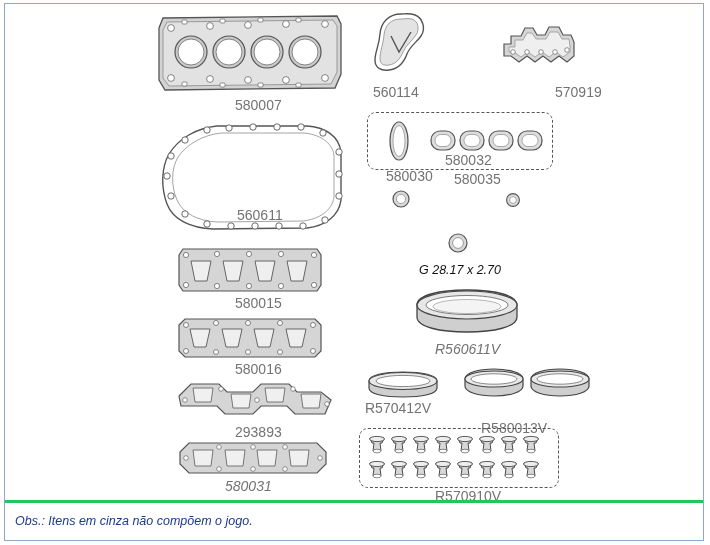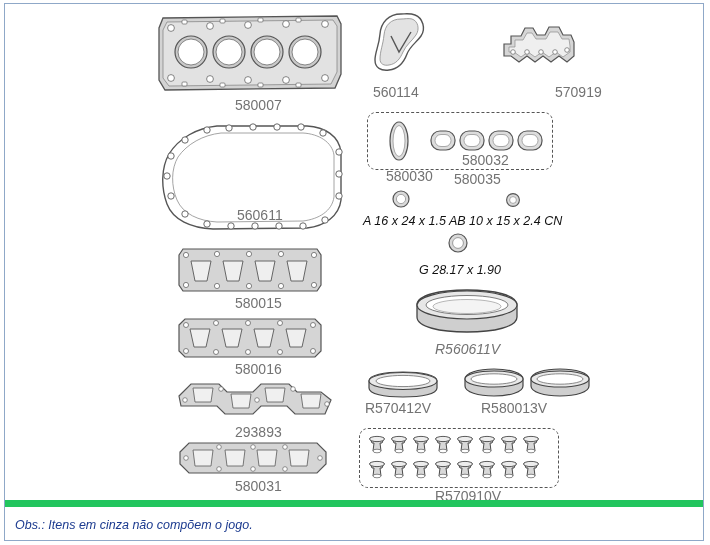--- a/index.html
+++ b/index.html
@@ -25,21 +25,21 @@
   }
   .diagram-area{
     position:absolute;
     left:0;top:0;
     width:698px;height:497px;
   }
   .footnote-bar{
     position:absolute;
     left:0;bottom:0;
     width:698px;height:40px;
-    border-top:7px solid #22c55e;
+    border-top:3px solid #22c55e;
     box-sizing:border-box;
   }
   .footnote{
     position:absolute;
     left:10px;top:11px;
     font-style:italic;
     font-size:12.5px;
     color:#1b3a8f;
     white-space:nowrap;
   }
@@ -157,21 +157,21 @@
           </g>
           <g fill="#ffffff" stroke="#8a8a8a" stroke-width="0.7">
             <rect x="6" y="6.5" width="16" height="12" rx="6"></rect>
             <rect x="35" y="6.5" width="16" height="12" rx="6"></rect>
             <rect x="64" y="6.5" width="16" height="12" rx="6"></rect>
             <rect x="93" y="6.5" width="16" height="12" rx="6"></rect>
           </g>
         </svg>
       </div>
       <div class="code" style="left:381px;top:164px;">580030</div>
-      <div class="code" style="left:457px;top:148px;">580032</div>
+      <div class="code" style="left:440px;top:148px;">580032</div>
       <div class="code" style="left:449px;top:167px;">580035</div>
 
       <div class="gfx" style="left:152px;top:118px;">
         <svg width="190" height="112" viewBox="0 0 190 112">
           <path d="M60 4 C40 6 22 16 12 32 C4 46 4 66 10 82 C16 98 34 106 56 107
                    L150 106 C168 104 182 94 184 78 L184 30 C182 14 168 5 150 4 Z" fill="none" stroke="#555" stroke-width="1.4"></path>
           <path d="M64 11 C46 13 30 22 21 35 C14 47 14 64 20 78 C26 92 42 99 60 100
                    L146 99 C162 97 175 89 177 75 L177 33 C175 20 162 12 146 11 Z" fill="#ffffff" stroke="#8d8d8d" stroke-width="0.8"></path>
           <g fill="#ffffff" stroke="#5a5a5a" stroke-width="0.9">
             <circle cx="72" cy="6" r="3.2"></circle>
@@ -192,22 +192,21 @@
               <circle cx="14" cy="74" r="3.2"></circle>
             <circle cx="10" cy="54" r="3.2"></circle>
               <circle cx="14" cy="34" r="3.2"></circle>
             <circle cx="28" cy="18" r="3.2"></circle>
               <circle cx="50" cy="8" r="3.2"></circle>
           </g>
         </svg>
       </div>
       <div class="code" style="left:232px;top:203px;">560611</div>
 
-      <div class="dim" style="left:358px;top:210px;">A 16 x 24 x 1.5 AB 10 x 15 x 2.4 CN</div>
-      <div class="dim" style="left:414px;top:259px;">G 28.17 x 1.90</div>
+      <div class="dim" style="left:414px;top:259px;">G 28.17 x 2.70</div>
 
       <div class="gfx" style="left:386px;top:185px;">
         <svg width="20" height="20" viewBox="0 0 20 20">
           <circle cx="10" cy="10" r="8" fill="#d9d9d9" stroke="#555" stroke-width="1.2"></circle>
           <circle cx="10" cy="10" r="4.6" fill="#ffffff" stroke="#888" stroke-width="0.7"></circle>
         </svg>
       </div>
       <div class="gfx" style="left:500px;top:188px;">
         <svg width="16" height="16" viewBox="0 0 16 16">
           <circle cx="8" cy="8" r="6.4" fill="#d9d9d9" stroke="#555" stroke-width="1.1"></circle>
@@ -306,21 +305,21 @@
               <circle cx="42" cy="7" r="2.3"></circle>
             <circle cx="76" cy="7" r="2.3"></circle>
               <circle cx="108" cy="7" r="2.3"></circle>
             <circle cx="143" cy="18" r="2.3"></circle>
             <circle cx="42" cy="29" r="2.3"></circle>
               <circle cx="76" cy="29" r="2.3"></circle>
             <circle cx="108" cy="29" r="2.3"></circle>
           </g>
         </svg>
       </div>
-      <div class="code" style="left:230px;top:474px;">580031</div>
+      <div class="code" style="left:220px;top:474px;font-style:italic;">580031</div>
 
       <div class="gfx" style="left:410px;top:285px;">
         <svg width="104" height="46" viewBox="0 0 104 46">
           <path d="M2 16 C2 6 25 1 52 1 C79 1 102 6 102 16 L102 28 C102 38 79 43 52 43
                    C25 43 2 38 2 28 Z" fill="#cfcfcf" stroke="#444" stroke-width="1.3"></path>
           <ellipse cx="52" cy="16" rx="50" ry="14" fill="#e7e7e7" stroke="#444" stroke-width="1.2"></ellipse>
           <ellipse cx="52" cy="16" rx="41" ry="9.5" fill="#ffffff" stroke="#7c7c7c" stroke-width="1"></ellipse>
           <ellipse cx="52" cy="17.5" rx="34" ry="7" fill="#f4f4f4" stroke="#9a9a9a" stroke-width="0.7"></ellipse>
         </svg>
       </div>
@@ -345,21 +344,21 @@
             <ellipse cx="31" cy="12" rx="23" ry="5.2" fill="#ffffff" stroke="#7c7c7c" stroke-width="0.9"></ellipse>
           </g>
           <g>
             <path d="M68 12 C68 6 81 2 97 2 C113 2 126 6 126 12 L126 19 C126 25 113 29 97 29
                      C81 29 68 25 68 19 Z" fill="#cfcfcf" stroke="#444" stroke-width="1.2"></path>
             <ellipse cx="97" cy="12" rx="29" ry="8" fill="#e9e9e9" stroke="#444" stroke-width="1.1"></ellipse>
             <ellipse cx="97" cy="12" rx="23" ry="5.2" fill="#ffffff" stroke="#7c7c7c" stroke-width="0.9"></ellipse>
           </g>
         </svg>
       </div>
-      <div class="code" style="left:476px;top:396px;">R580013V</div>
+      <div class="code" style="left:476px;top:416px;">R580013V</div>
 
       <div class="dashbox" style="left:354px;top:424px;width:200px;height:60px;"></div>
       <div class="gfx" style="left:362px;top:431px;">
         <svg width="186" height="48" viewBox="0 0 186 48">
           <defs>
             <g id="vseal">
               <path d="M3 3 L17 3 L15 8 L13 8 L14 16 L6 16 L7 8 L5 8 Z" fill="#d8d8d8" stroke="#4a4a4a" stroke-width="1"></path>
               <ellipse cx="10" cy="4" rx="7.5" ry="2.6" fill="#ededed" stroke="#4a4a4a" stroke-width="0.9"></ellipse>
               <ellipse cx="10" cy="16" rx="4" ry="1.8" fill="#ffffff" stroke="#6d6d6d" stroke-width="0.8"></ellipse>
             </g>

